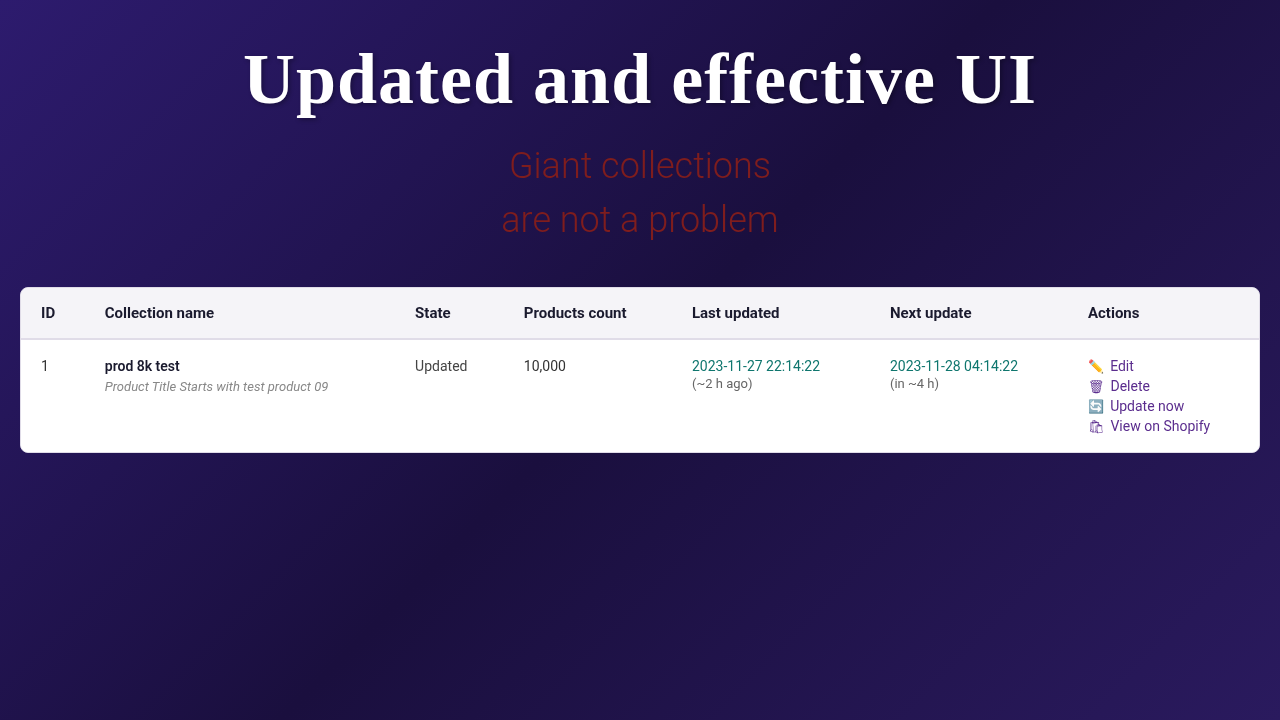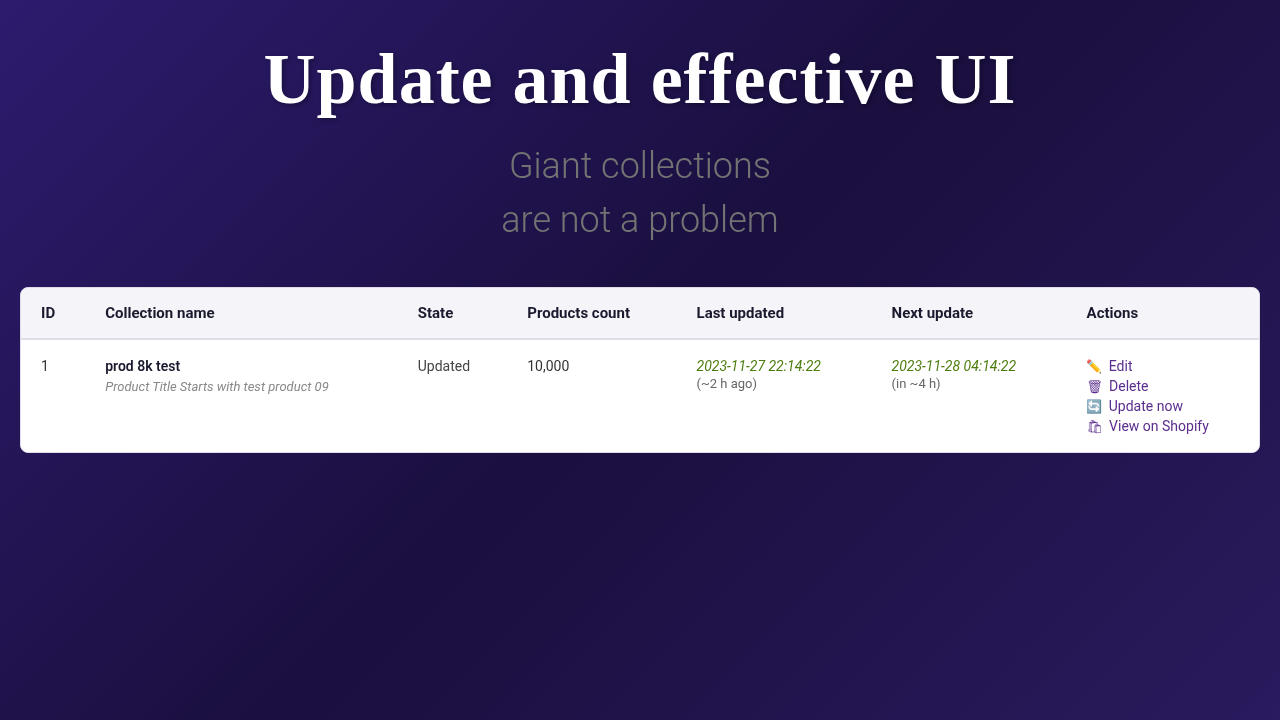--- a/index.html
+++ b/index.html
@@ -31,21 +31,21 @@
       color: #ffffff;
       font-family: Georgia, 'Times New Roman', serif;
       letter-spacing: 1px;
       line-height: 1.1;
       margin-bottom: 20px;
       text-shadow: 2px 2px 4px rgba(0,0,0,0.3);
     }
 
     .subtitle {
       font-size: 36px;
-      color: #737373;
+      color: #7f1d1d;
       font-weight: 300;
       line-height: 1.5;
     }
 
     .table-container {
       width: 1240px;
       background: #f5f4f8;
       border-radius: 8px;
       overflow: hidden;
       border: 1px solid #e0dce8;
@@ -96,22 +96,21 @@
       font-size: 13px;
     }
 
     .state-updated {
       color: #444;
       margin-top: 32px;
     }
 
     .date-main {
       display: block;
-      color: #4d7c0f;
-      font-style: italic;
+      color: #0f766e;
     }
 
     .date-relative {
       display: block;
       color: #666;
       font-size: 13px;
       margin-top: 2px;
     }
 
     .actions-cell {
@@ -136,21 +135,21 @@
 
     .id-cell {
       color: #333;
       font-weight: 400;
     }
   </style>
 </head>
 <body>
 
 <div class="hero-section">
-  <h1 class="main-title">Update and effective UI</h1>
+  <h1 class="main-title">Updated and effective UI</h1>
   <p class="subtitle">
     <span>Giant collections</span><br>
     <span>are not a problem</span>
   </p>
 </div>
 
 <div class="table-container">
   <table>
     <thead>
       <tr>

